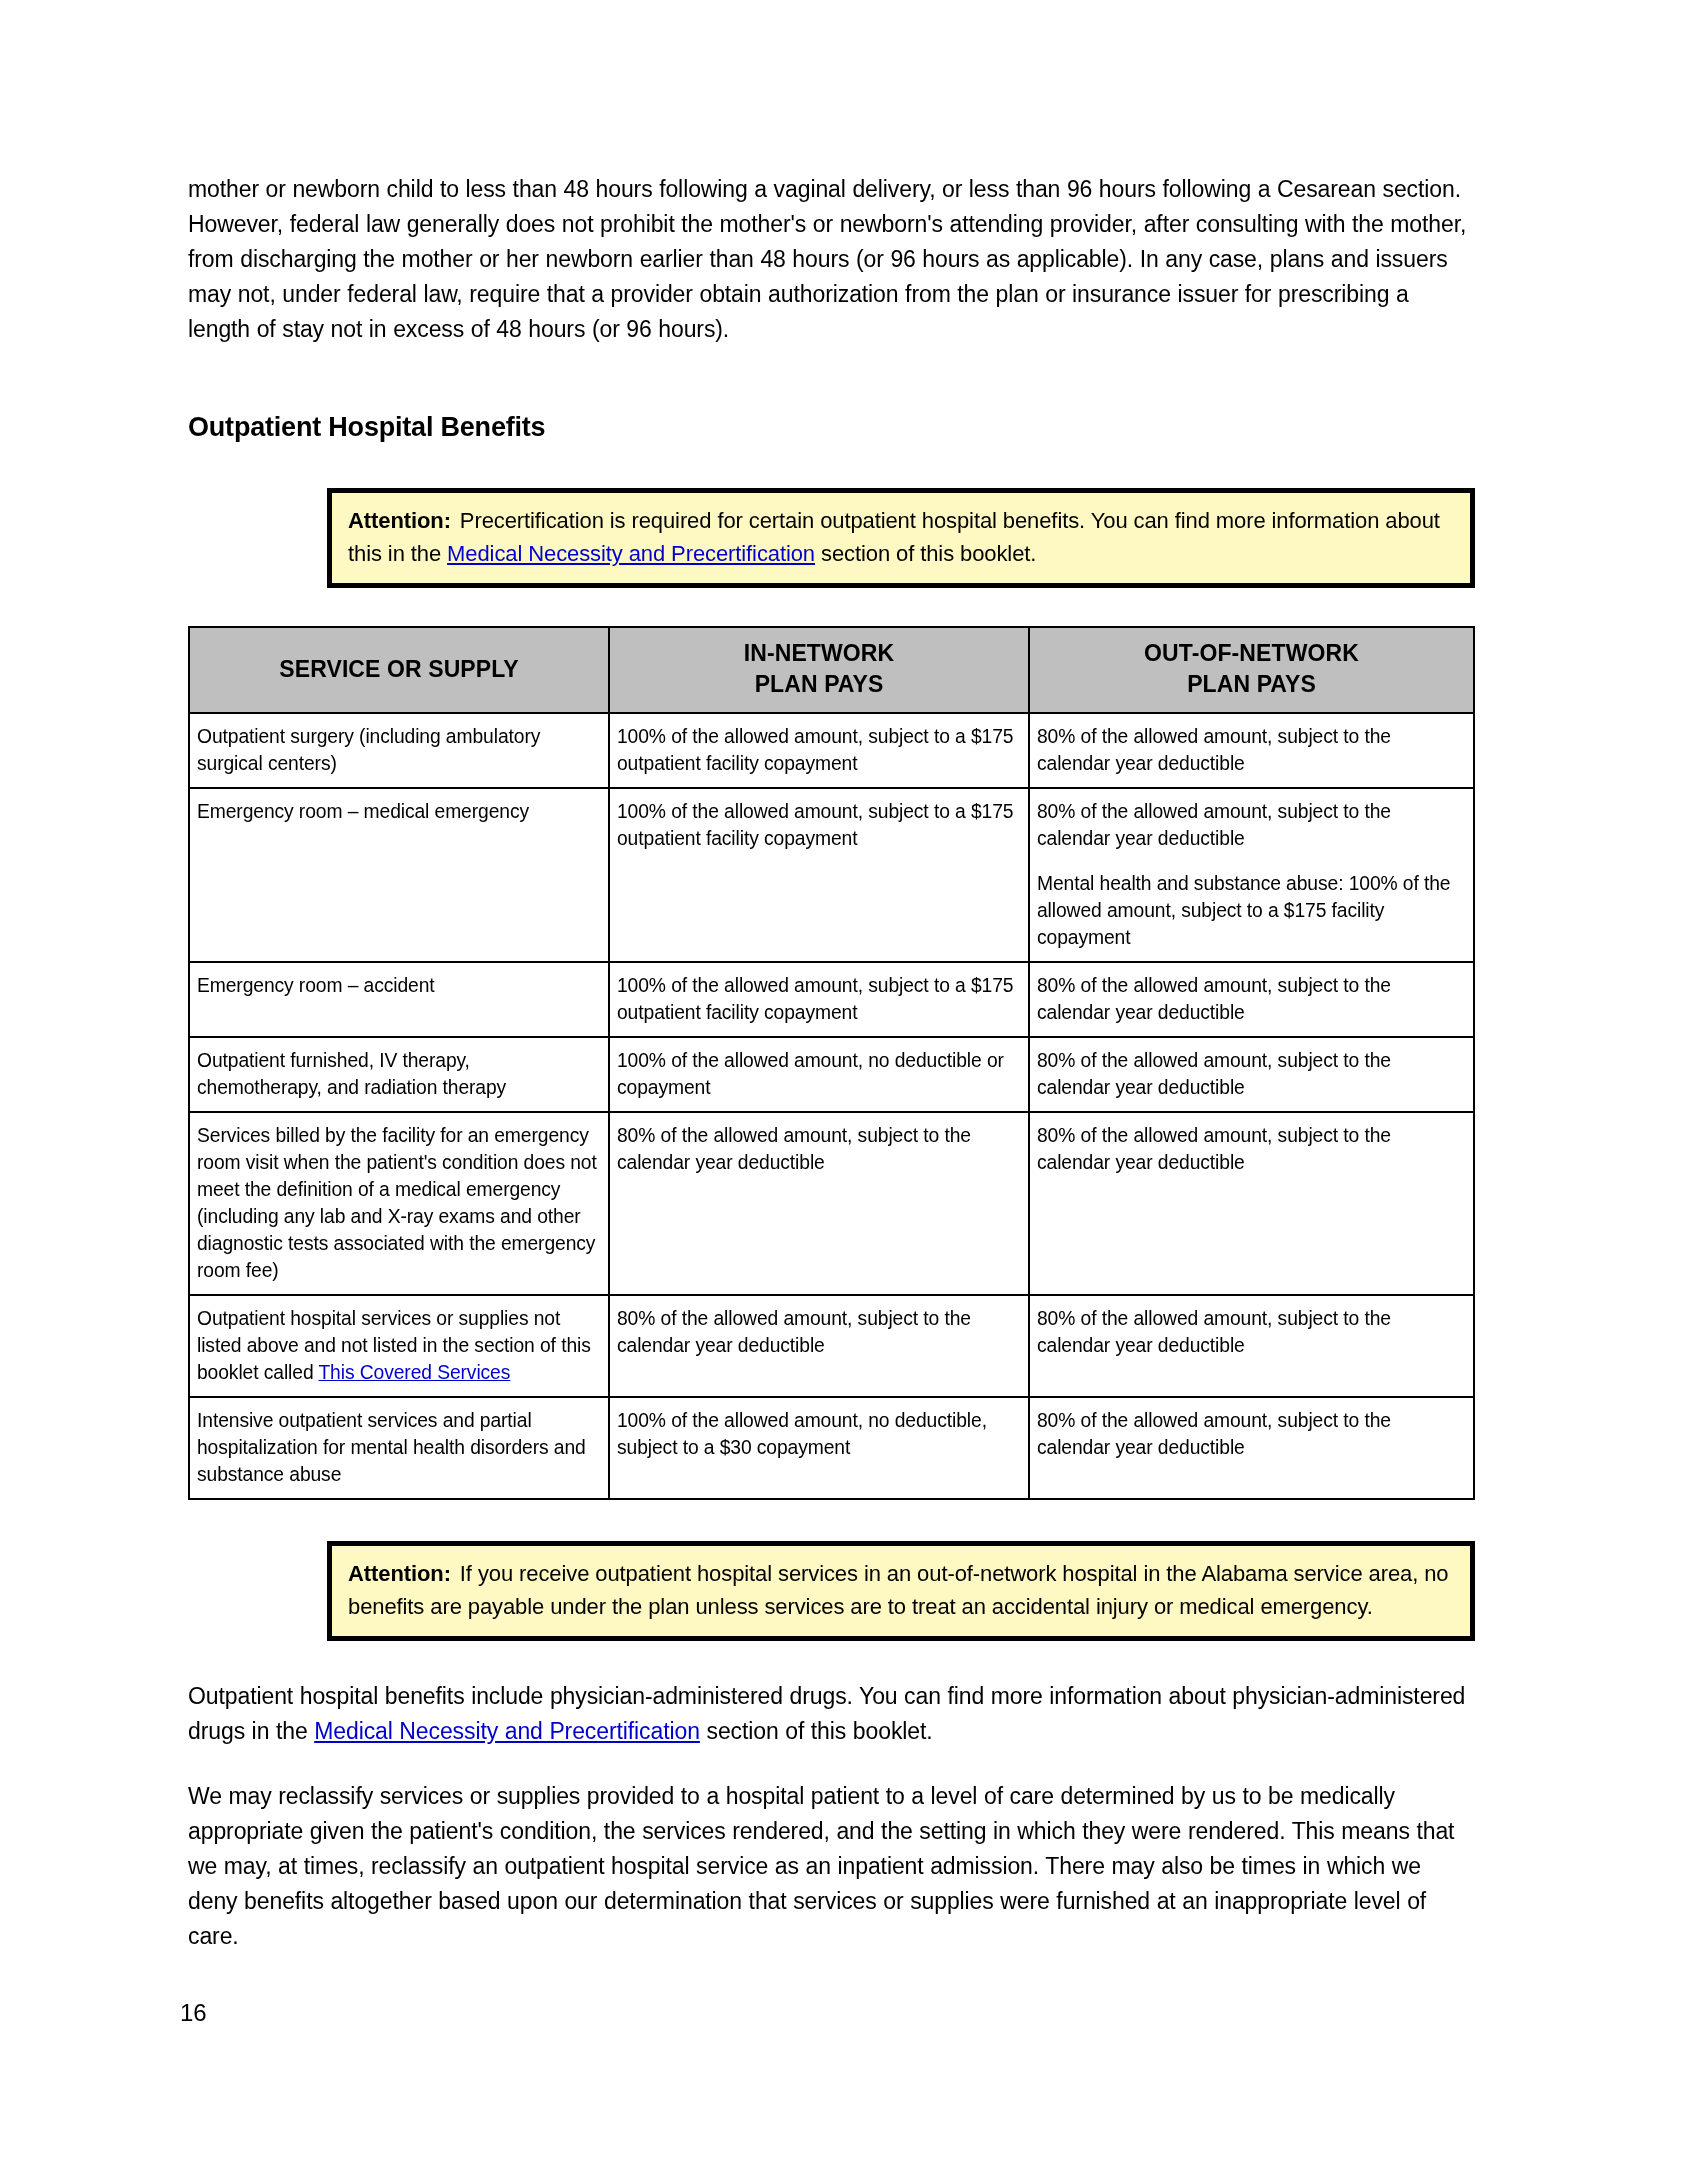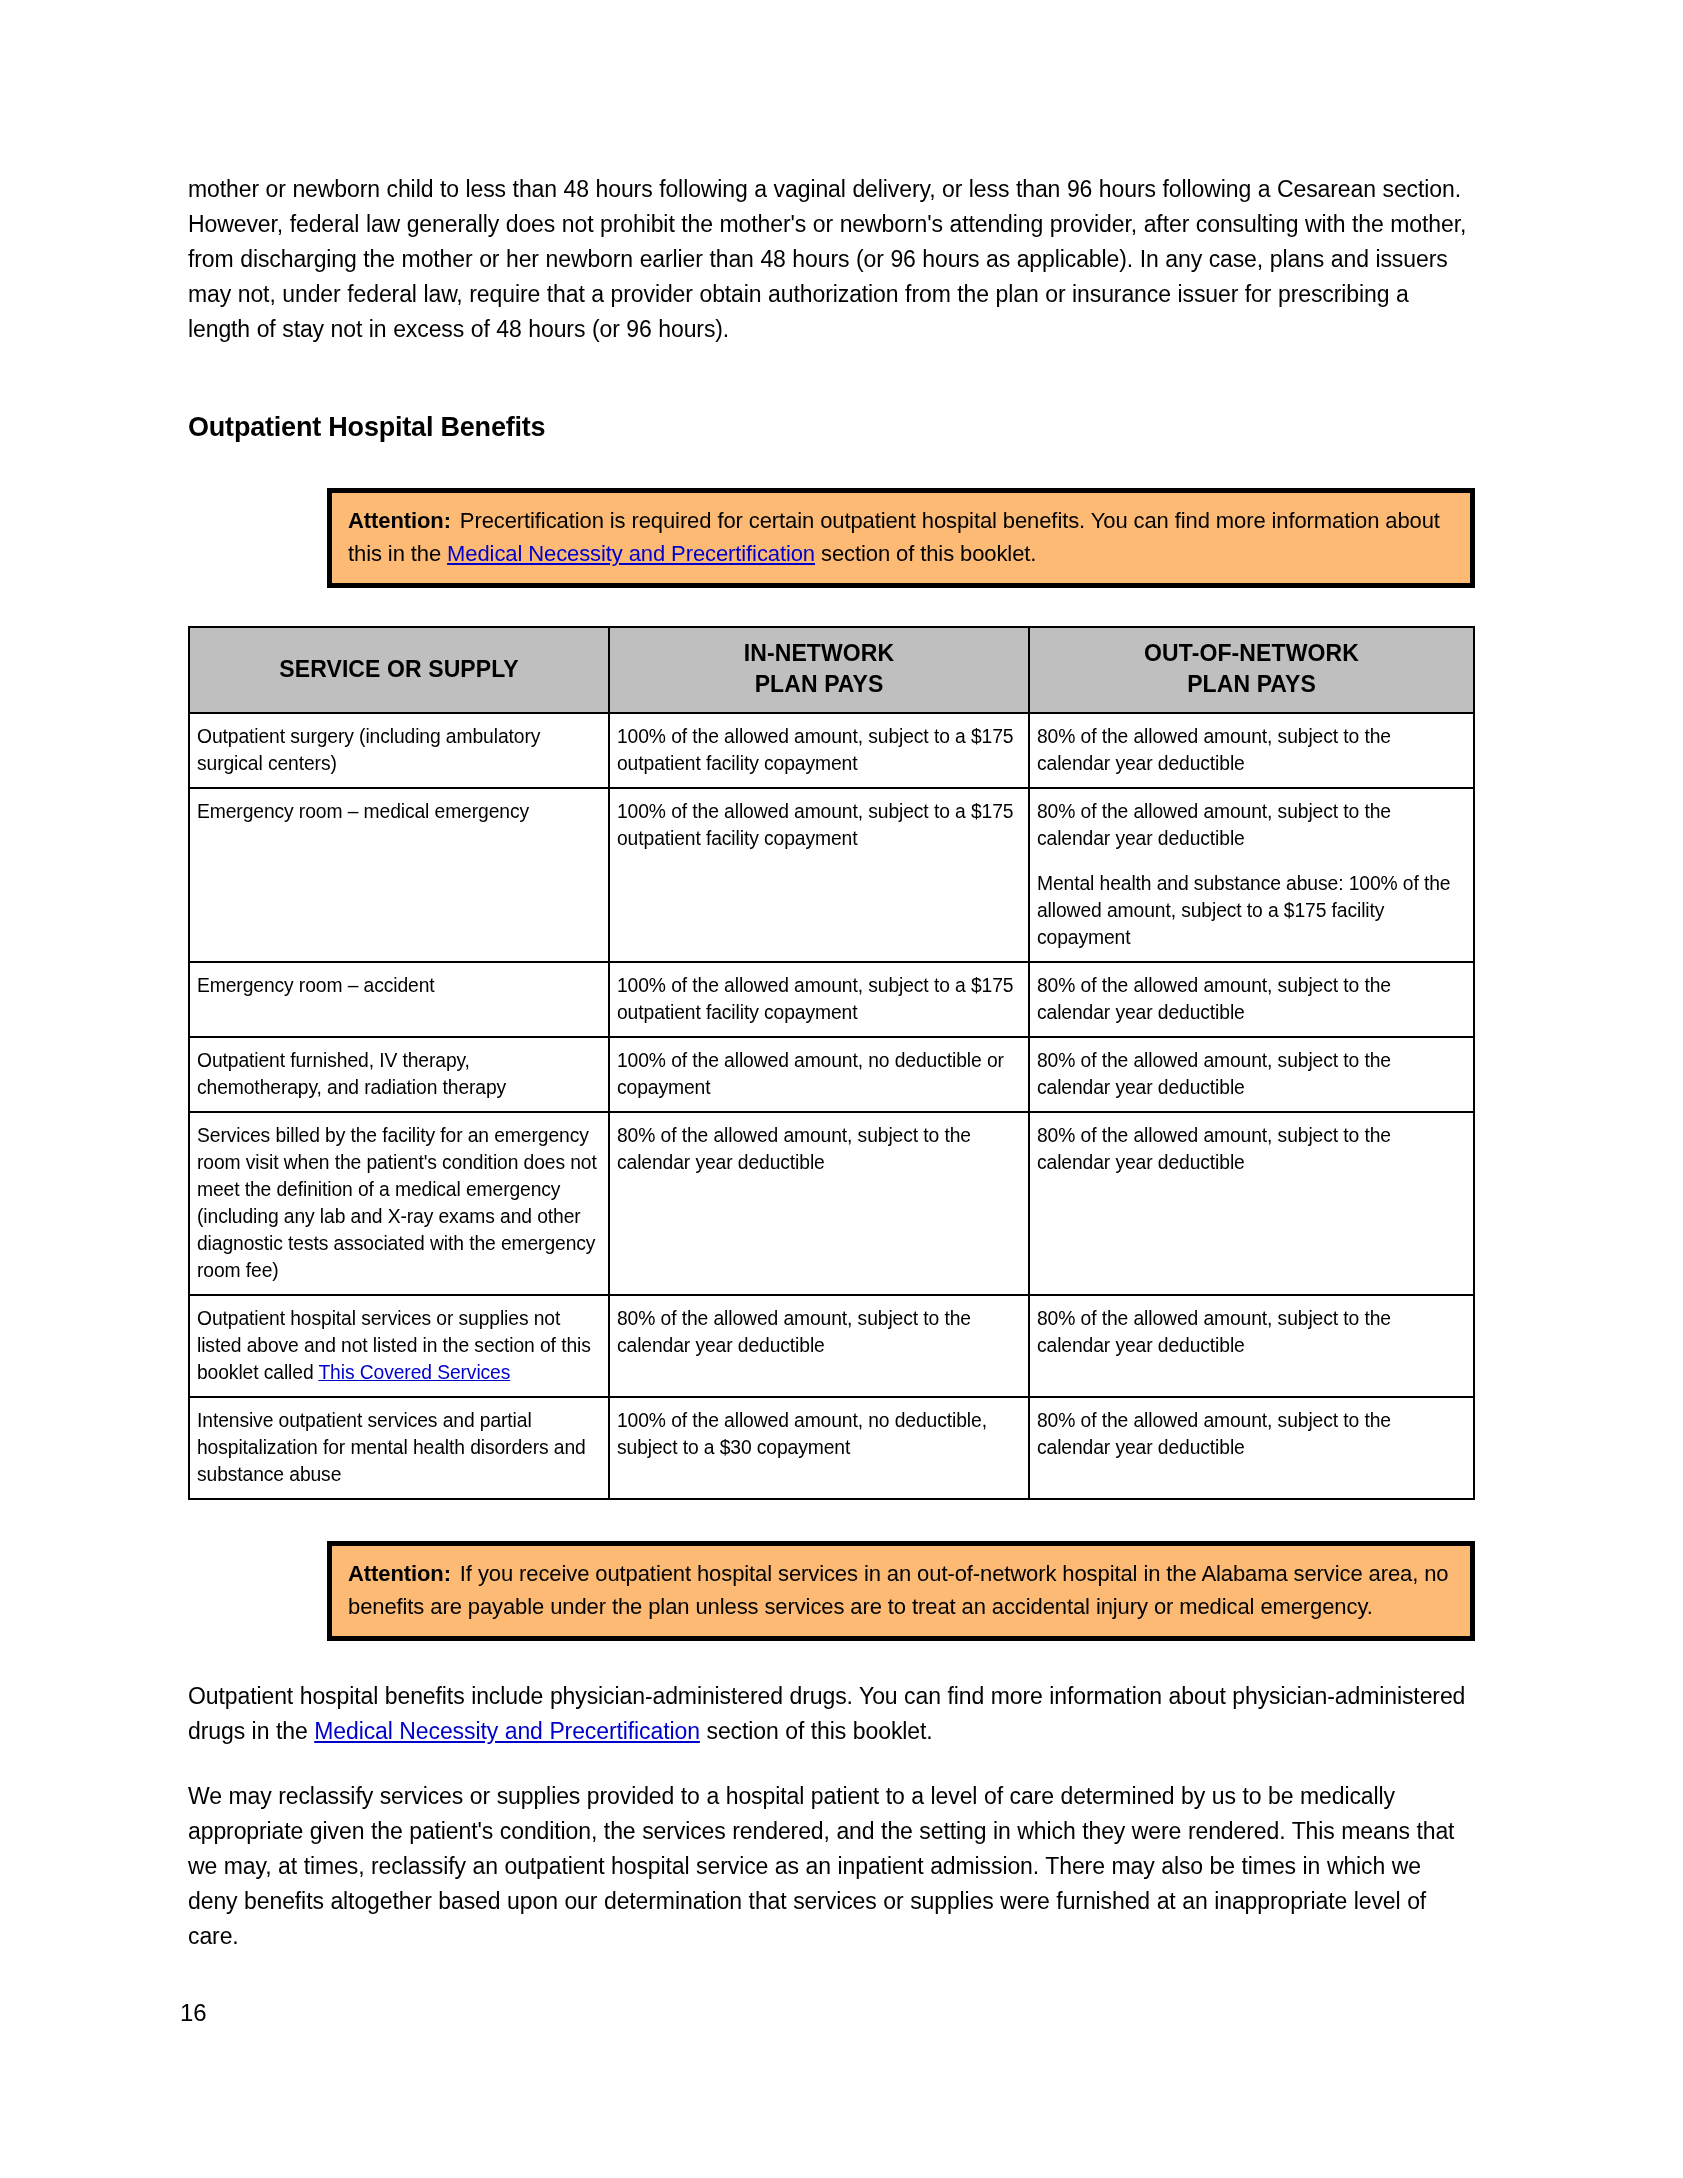--- a/index.html
+++ b/index.html
@@ -46,21 +46,21 @@
     font-size: 27px;
     font-weight: bold;
     letter-spacing: -0.2px;
     margin: 0;
     padding: 0;
   }
   .heading-wrap { margin-top: 65px; }
 
   
   .attention-box {
-    background: #fdba74;
+    background: #fef9c3;
     border: 5px solid #000000;
     box-sizing: border-box;
     margin-left: 139px;
     padding: 11px 16px 13px 16px;
   }
   .attention-box .att-line {
     font-size: 22px;
     line-height: 33px;
     letter-spacing: -0.1px;
   }

